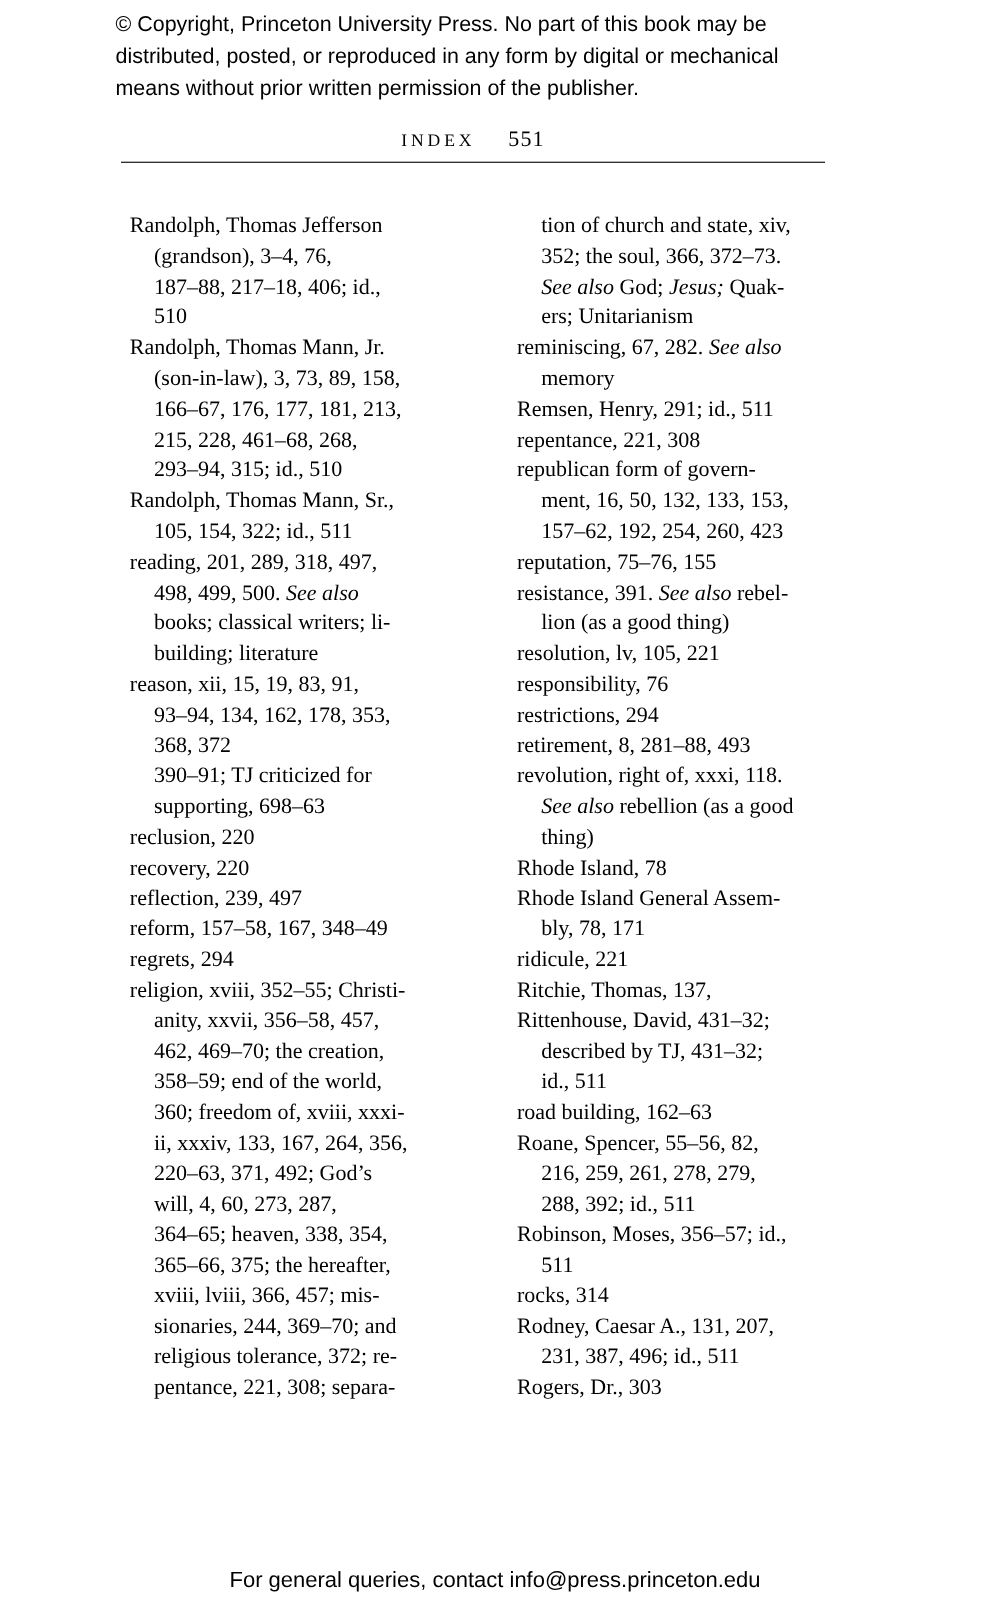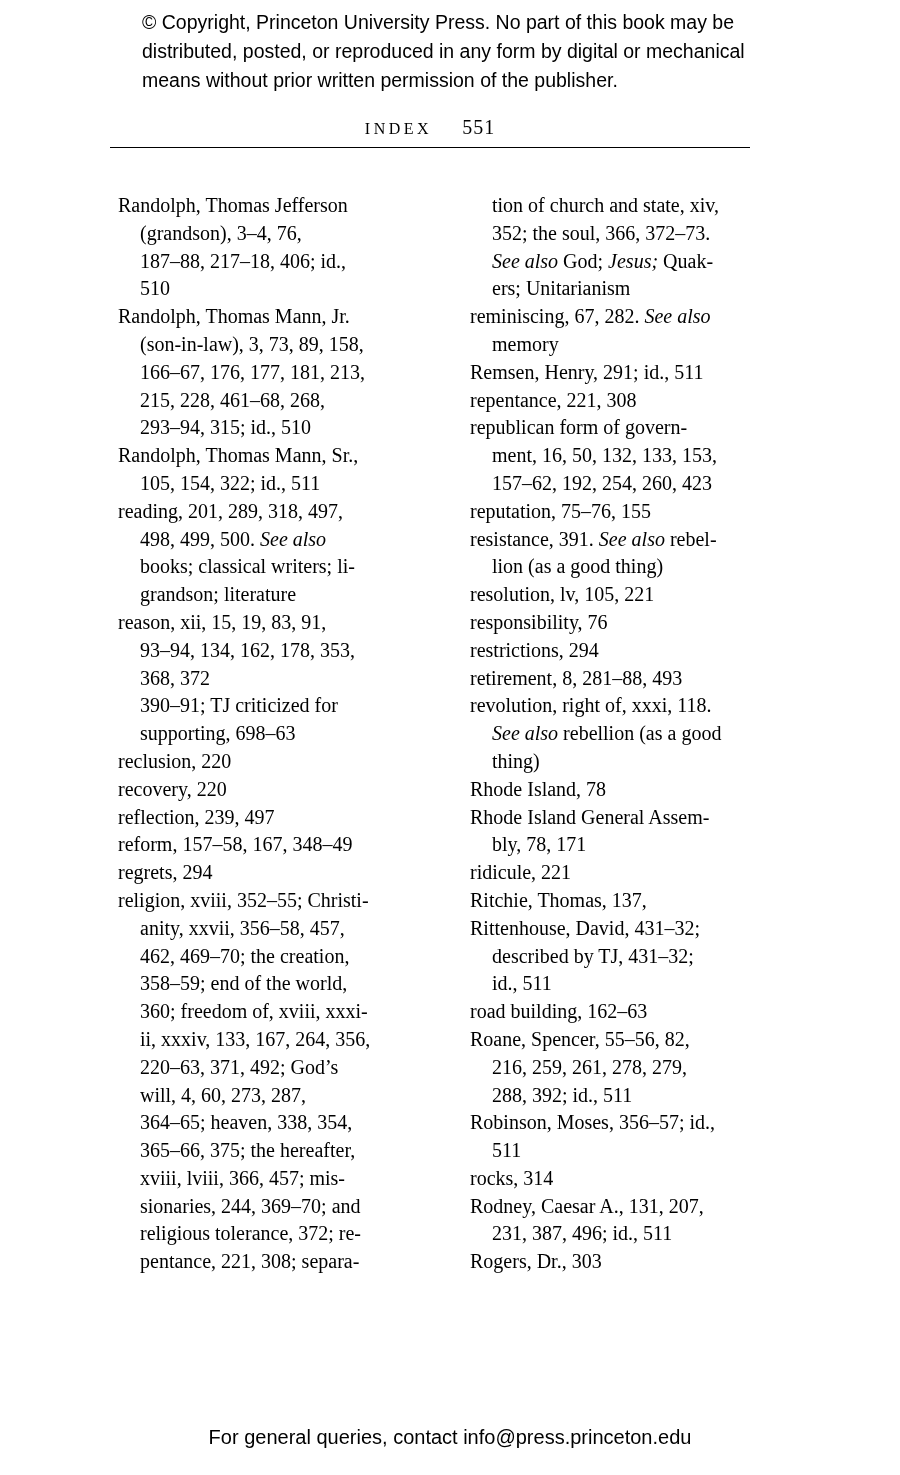--- a/index.html
+++ b/index.html
@@ -17,21 +17,20 @@
     overflow: hidden;
   }
   .copyright {
     position: absolute;
     left: 105px;
     top: 8px;
     font-family: "Liberation Sans", sans-serif;
     font-size: 19.5px;
     line-height: 29px;
     color: #000000;
-    margin-left: 37px;
   }
   .running-head {
     position: absolute;
     left: 110px;
     top: 116px;
     width: 640px;
     text-align: center;
     white-space: nowrap;
   }
   .running-head .index-label {
@@ -104,21 +103,21 @@
       <div class="index-line"><span>Randolph, Thomas Mann, Jr.</span></div>
       <div class="index-line indent"><span>(son-in-law), 3, 73, 89, 158,</span></div>
       <div class="index-line indent"><span>166–67, 176, 177, 181, 213,</span></div>
       <div class="index-line indent"><span>215, 228, 461–68, 268,</span></div>
       <div class="index-line indent"><span>293–94, 315; id., 510</span></div>
       <div class="index-line"><span>Randolph, Thomas Mann, Sr.,</span></div>
       <div class="index-line indent"><span>105, 154, 322; id., 511</span></div>
       <div class="index-line"><span>reading, 201, 289, 318, 497,</span></div>
       <div class="index-line indent"><span>498, 499, 500. </span><span class="italic">See also</span></div>
       <div class="index-line indent"><span>books; classical writers; li-</span></div>
-      <div class="index-line indent"><span>grandson; literature</span></div>
+      <div class="index-line indent"><span>building; literature</span></div>
       <div class="index-line"><span>reason, xii, 15, 19, 83, 91,</span></div>
       <div class="index-line indent"><span>93–94, 134, 162, 178, 353,</span></div>
       <div class="index-line indent"><span>368, 372</span></div>
       <div class="index-line indent"><span>390–91; TJ criticized for</span></div>
       <div class="index-line indent"><span>supporting, 698–63</span></div>
       <div class="index-line"><span>reclusion, 220</span></div>
       <div class="index-line"><span>recovery, 220</span></div>
       <div class="index-line"><span>reflection, 239, 497</span></div>
       <div class="index-line"><span>reform, 157–58, 167, 348–49</span></div>
       <div class="index-line"><span>regrets, 294</span></div>

